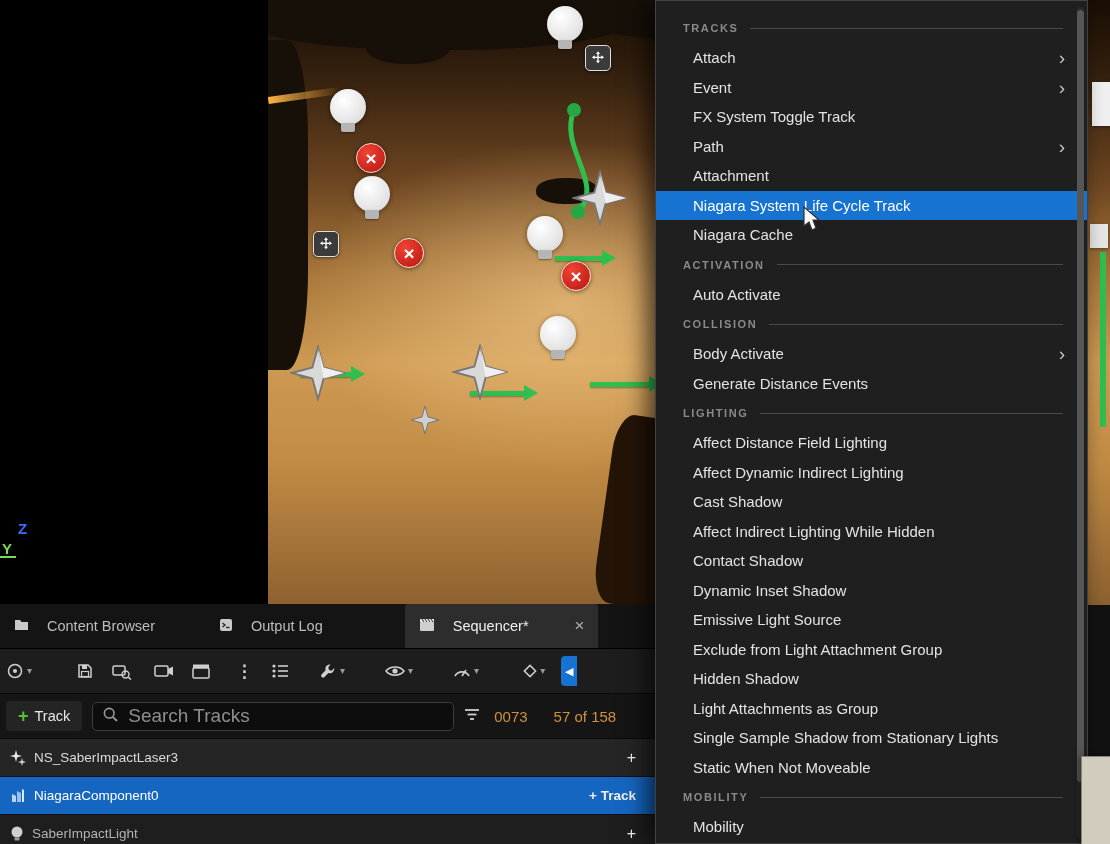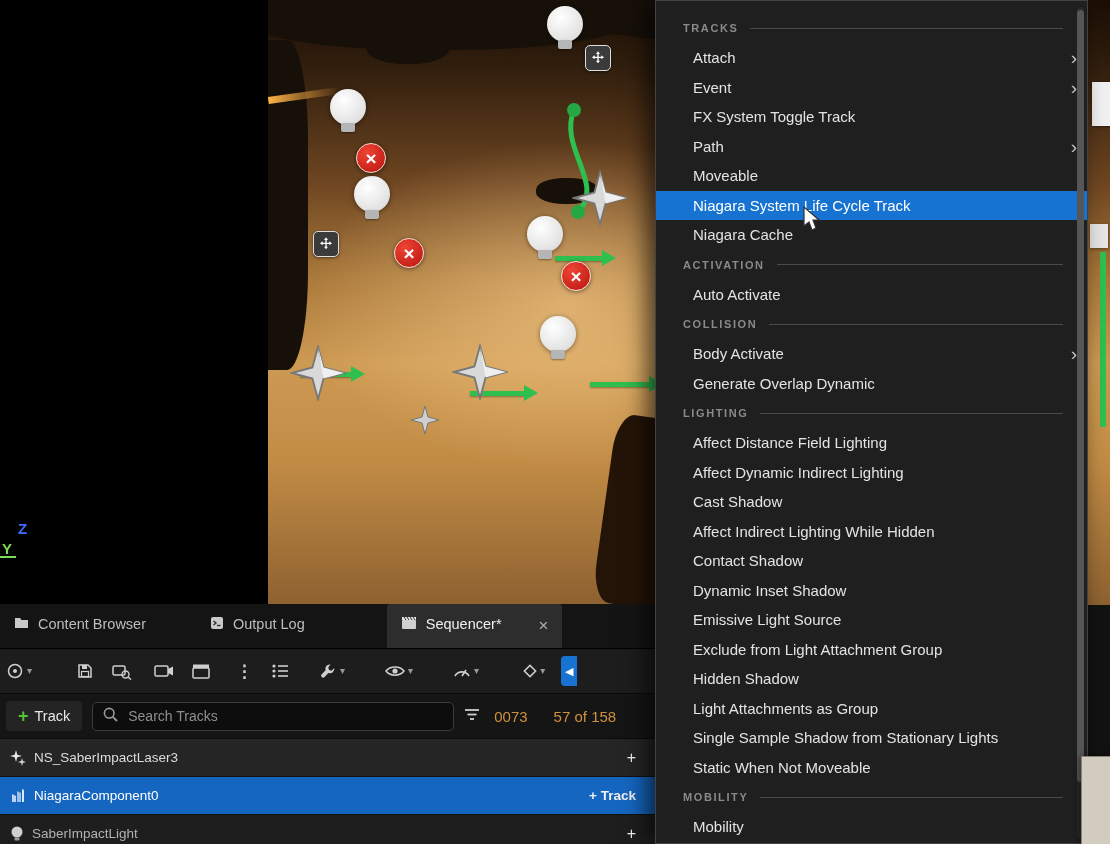--- a/index.html
+++ b/index.html
@@ -31,54 +31,54 @@
     border-top:8px solid transparent;border-bottom:8px solid transparent;}
   .gline{position:absolute;background:#2fbf4f;}
   .whitebox{position:absolute;background:#f1f1f1;box-shadow:0 1px 3px rgba(0,0,0,.4);}
   .axis-z{position:absolute;left:18px;top:520px;color:#3b6bff;font-size:15px;font-weight:bold;}
   .axis-y{position:absolute;left:2px;top:540px;color:#7ed957;font-size:15px;font-weight:bold;}
   .axis-dash{position:absolute;left:0px;top:556px;width:16px;height:2px;background:#7ed957;}
 
   
   .bottom-panel{position:absolute;left:0;top:604px;width:656px;height:240px;background:#1a1a1a;}
   .tabbar{height:44px;background:#141414;display:flex;align-items:stretch;border-bottom:1px solid #000;}
-  .tab{display:flex;gap:9px;padding:12px 14px;color:#bdbdbd;font-size:14.5px;white-space:nowrap;}
+  .tab{display:flex;align-items:center;gap:18px;padding:0 14px;color:#bdbdbd;font-size:14.5px;white-space:nowrap;}
   .tab.active{background:#2d2d2d;color:#efefef;border-radius:3px 3px 0 0;}
   .tab .close{margin-left:28px;color:#b0b0b0;font-size:17px;}
   .toolbar{height:44px;display:flex;align-items:center;background:#1d1d1d;border-bottom:1px solid #0a0a0a;padding:0 4px;}
   .tbtn{display:flex;align-items:center;gap:3px;color:#cfcfcf;}
   .chev{color:#999;font-size:10px;line-height:1;}
   .dots{color:#cfcfcf;font-size:17px;font-weight:bold;letter-spacing:0;}
   .jumpbtn{width:16px;height:30px;background:#1673d2;border-radius:4px 0 0 4px;display:flex;align-items:center;justify-content:center;color:#fff;font-size:11px;}
   .searchrow{height:44px;display:flex;align-items:center;padding:0 6px;gap:10px;background:#151515;border-bottom:1px solid #0a0a0a;}
   .addtrack{display:flex;align-items:center;gap:6px;background:#242424;border-radius:4px;height:30px;padding:0 12px;color:#e8e8e8;font-size:14.5px;}
   .addtrack .plus{color:#53c234;font-weight:bold;font-size:18px;line-height:1;}
   .searchbox{width:340px;display:flex;align-items:center;gap:8px;height:27px;background:#0d0d0d;
     border:1px solid #3c3c3c;border-radius:5px;padding:0 10px;}
-  .searchbox input{flex:1;background:transparent;border:none;outline:none;color:#cfcfcf;font-size:14px;font-family:"Liberation Sans",sans-serif;}
+  .searchbox input{flex:1;background:transparent;border:none;outline:none;color:#cfcfcf;font-size:19px;font-family:"Liberation Sans",sans-serif;}
   .searchbox input::placeholder{color:#8f8f8f;}
   .framenum{color:#d0913c;font-size:15px;margin-left:4px;text-align:right;}
   .counts{color:#d0913c;font-size:15px;margin-left:16px;}
   .tracklist{height:108px;overflow:hidden;}
   .trow{height:37px;display:flex;align-items:center;padding:0 10px;gap:8px;color:#dcdcdc;font-size:13.5px;
     border-bottom:1px solid #101010;background:#252525;}
   .trow.alt{background:#1e1e1e;color:#b2b2b2;}
   .trow.selected{background:#1566c0;color:#fff;}
   .trow .spacer{flex:1;}
   .trow .addbtn{color:#f0f0f0;font-size:16px;margin-right:10px;white-space:nowrap;}
   .trow.selected .addbtn{font-size:13.5px;font-weight:bold;}
   .ticon{display:flex;align-items:center;}
 
   
   .cmenu{position:absolute;left:655px;top:0;width:433px;height:844px;box-sizing:border-box;
     background:#1f1f1f;border:1px solid #434343;box-shadow:-8px 0 22px rgba(0,0,0,.65);padding-top:12px;z-index:30;}
   .menu-header{height:30px;display:flex;align-items:center;gap:12px;padding-left:27px;color:#8a8a8a;
     font-size:11px;letter-spacing:1.6px;font-weight:bold;}
   .menu-header .line{flex:1;height:1px;background:#4a4a4a;margin-right:24px;}
-  .menu-item{height:29.5px;display:flex;align-items:center;padding-left:37px;padding-right:2px;
+  .menu-item{height:29.5px;display:flex;align-items:center;padding-left:37px;padding-right:14px;
     color:#e3e3e3;font-size:15px;white-space:nowrap;}
   .menu-item.highlighted{background:#1673d2;color:#fff;}
   .menu-item .sub{margin-left:auto;margin-right:8px;color:#c4c4c4;font-size:19px;line-height:1;}
   .cmenu-scroll{position:absolute;right:3px;top:6px;width:7px;height:832px;background:#292929;border-radius:4px;}
   .cmenu-scroll .thumb{position:absolute;top:3px;left:0;width:7px;height:772px;background:#565656;border-radius:4px;}
 
   .right-bottom{position:absolute;left:1088px;top:605px;width:22px;height:239px;background:#121212;}
   .lightpanel{position:absolute;left:1081px;top:756px;width:29px;height:88px;background:#d2ccbf;
     border:1px solid #8a8377;z-index:40;box-shadow:-2px 0 6px rgba(0,0,0,.4);}
   .cursor{position:absolute;left:801px;top:206px;z-index:60;}
@@ -355,21 +355,21 @@
         <span class="sub">›</span>
       </div>
       <div class="menu-item">
         <span>FX System Toggle Track</span>
       </div>
       <div class="menu-item">
         <span>Path</span>
         <span class="sub">›</span>
       </div>
       <div class="menu-item">
-        <span>Moveable</span>
+        <span>Attachment</span>
       </div>
       <div class="menu-item highlighted">
         <span>Niagara System Life Cycle Track</span>
       </div>
       <div class="menu-item">
         <span>Niagara Cache</span>
       </div>
       <div class="menu-header">
         <span>ACTIVATION</span>
         <div class="line"></div>
@@ -379,21 +379,21 @@
       </div>
       <div class="menu-header">
         <span>COLLISION</span>
         <div class="line"></div>
       </div>
       <div class="menu-item">
         <span>Body Activate</span>
         <span class="sub">›</span>
       </div>
       <div class="menu-item">
-        <span>Generate Overlap Dynamic</span>
+        <span>Generate Distance Events</span>
       </div>
       <div class="menu-header">
         <span>LIGHTING</span>
         <div class="line"></div>
       </div>
       <div class="menu-item">
         <span>Affect Distance Field Lighting</span>
       </div>
       <div class="menu-item">
         <span>Affect Dynamic Indirect Lighting</span>

